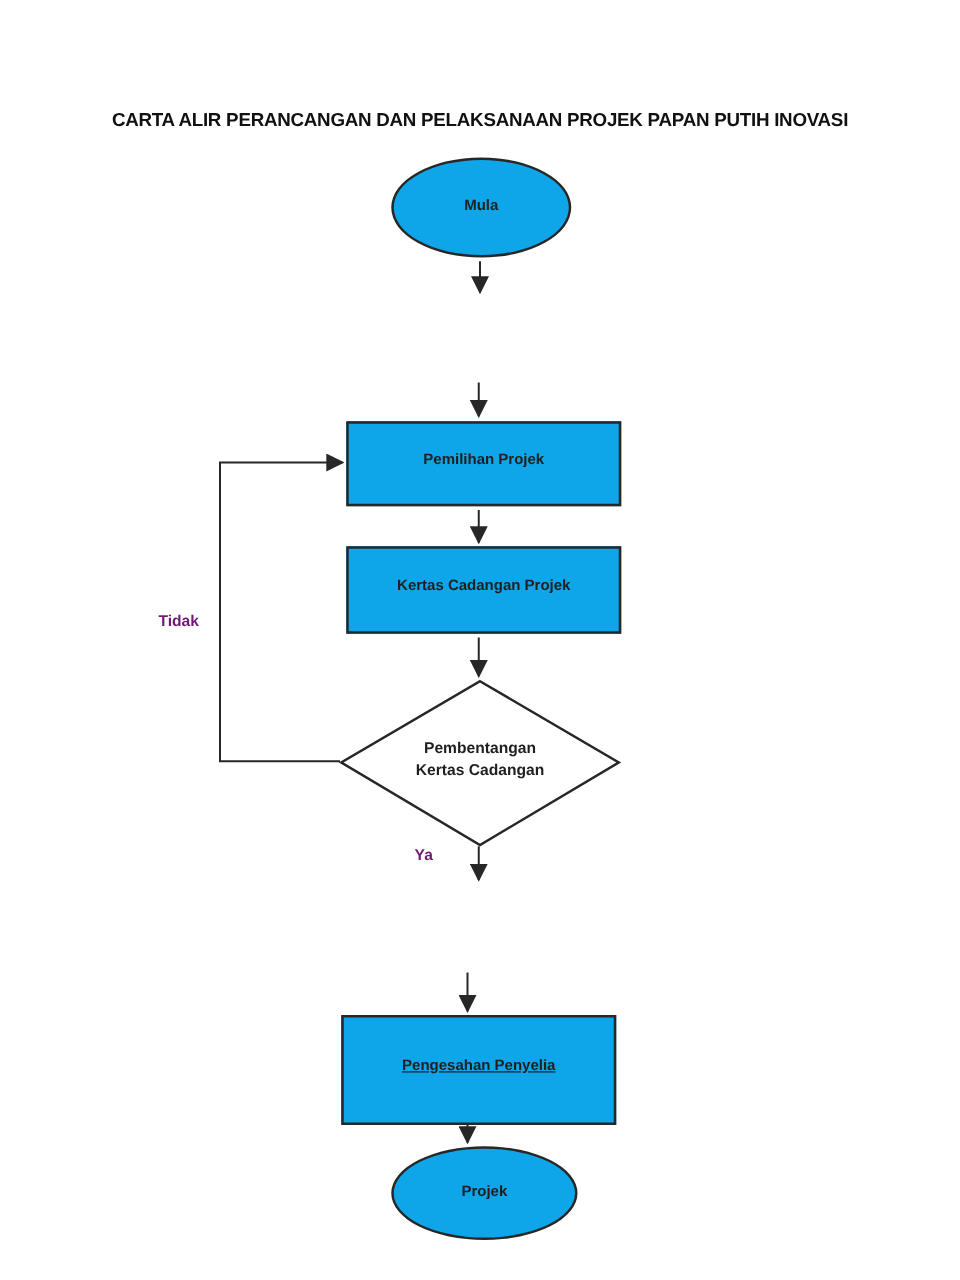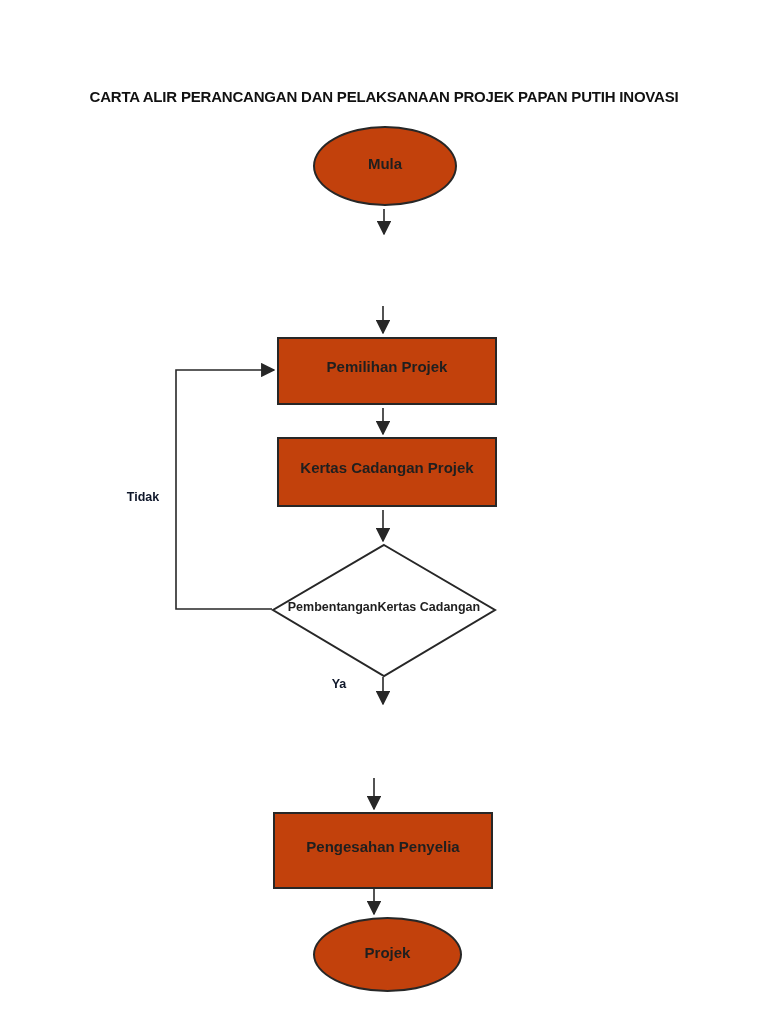--- a/index.html
+++ b/index.html
@@ -29,61 +29,61 @@
     width: 768px; height: 1024px;
   }
   .node {
     position: absolute;
     display: flex;
     flex-direction: column;
     align-items: center;
     justify-content: center;
     padding-bottom: 8px;
     box-sizing: border-box;
-    background: #c2410c;
-    font-size: 15px;
+    background: #0ea5e9;
+    font-size: 12px;
     font-weight: bold;
     color: #1f1f1f;
     text-align: center;
     line-height: 18px;
   }
   .rect-node { border: 2px solid #272727; }
   .ellipse-node { border: 2px solid #272727; border-radius: 50%; padding-bottom: 4px; }
   .node-mula       { left: 313px; top: 126px; width: 144px; height: 80px; }
   .box-taklimat    { left: 277px; top: 236px; width: 220px; height: 67px; }
   .box-pemilihan   { left: 277px; top: 337px; width: 220px; height: 68px; justify-content: center; }
   .box-kertas      { left: 277px; top: 437px; width: 220px; height: 70px; }
   .box-menghantar  { left: 272px; top: 707px; width: 223px; height: 70px; }
-  .box-pengesahan  { left: 273px; top: 812px; width: 220px; height: 77px; }
+  .box-pengesahan  { left: 273px; top: 812px; width: 220px; height: 88px; text-decoration: underline; }
   .node-tamat      { left: 313px; top: 917px; width: 149px; height: 75px; }
   .diamond-wrap {
     position: absolute;
     left: 271px; top: 543px;
     width: 226px; height: 135px;
   }
   .diamond-wrap svg { display: block; }
   .diamond-label {
     position: absolute;
     top: 0; left: 0; right: 0; bottom: 0;
     display: flex;
-    flex-direction: row;
+    flex-direction: column;
     align-items: center;
     justify-content: center;
     padding-bottom: 8px;
     box-sizing: border-box;
     font-size: 12.5px;
     font-weight: bold;
     text-align: center;
     line-height: 18px;
   }
   .edge-label {
     position: absolute;
     font-size: 12.5px;
     font-weight: bold;
-    color: #0f172a;
+    color: #701a75;
   }
   .label-ya    { left: 322px; top: 677px; width: 34px; text-align: center; }
   .label-tidak { left: 118px; top: 490px; width: 50px; text-align: center; }
 </style>
 </head>
 <body>
 
 <div class="page">
 
   <div class="title">CARTA ALIR PERANCANGAN DAN PELAKSANAAN PROJEK PAPAN PUTIH INOVASI</div>

